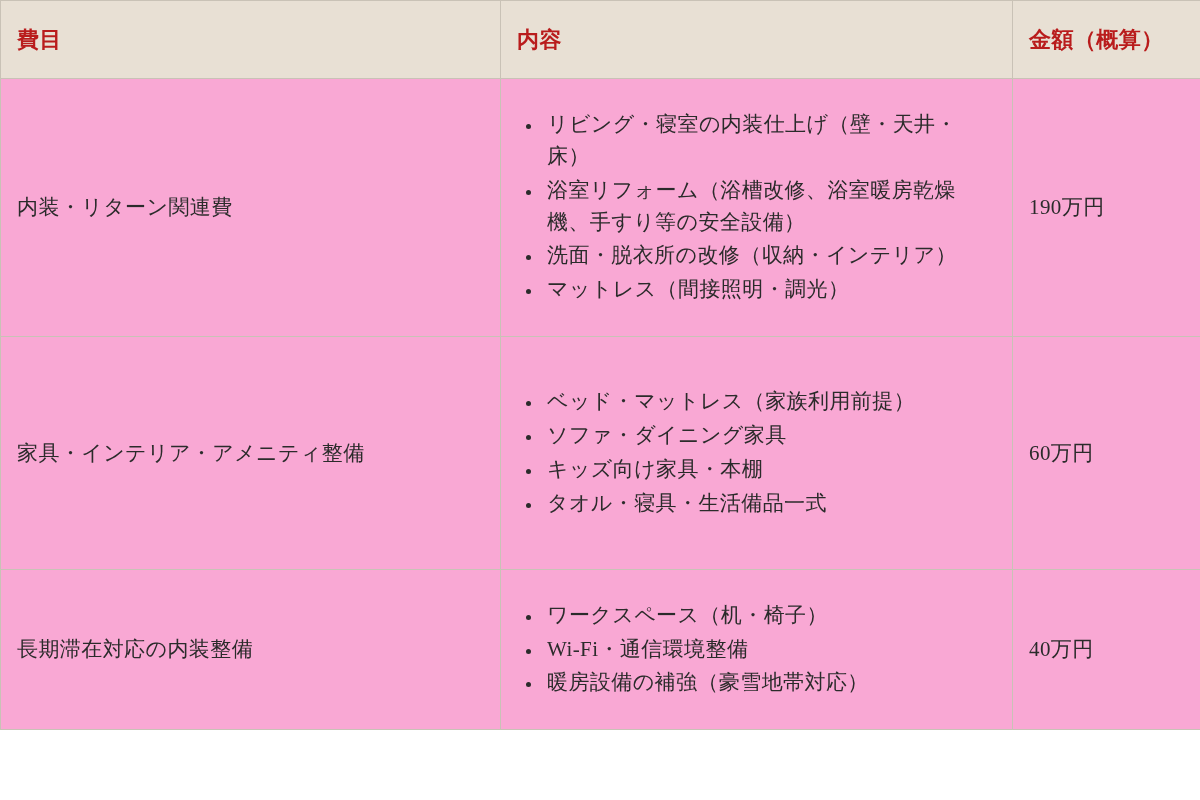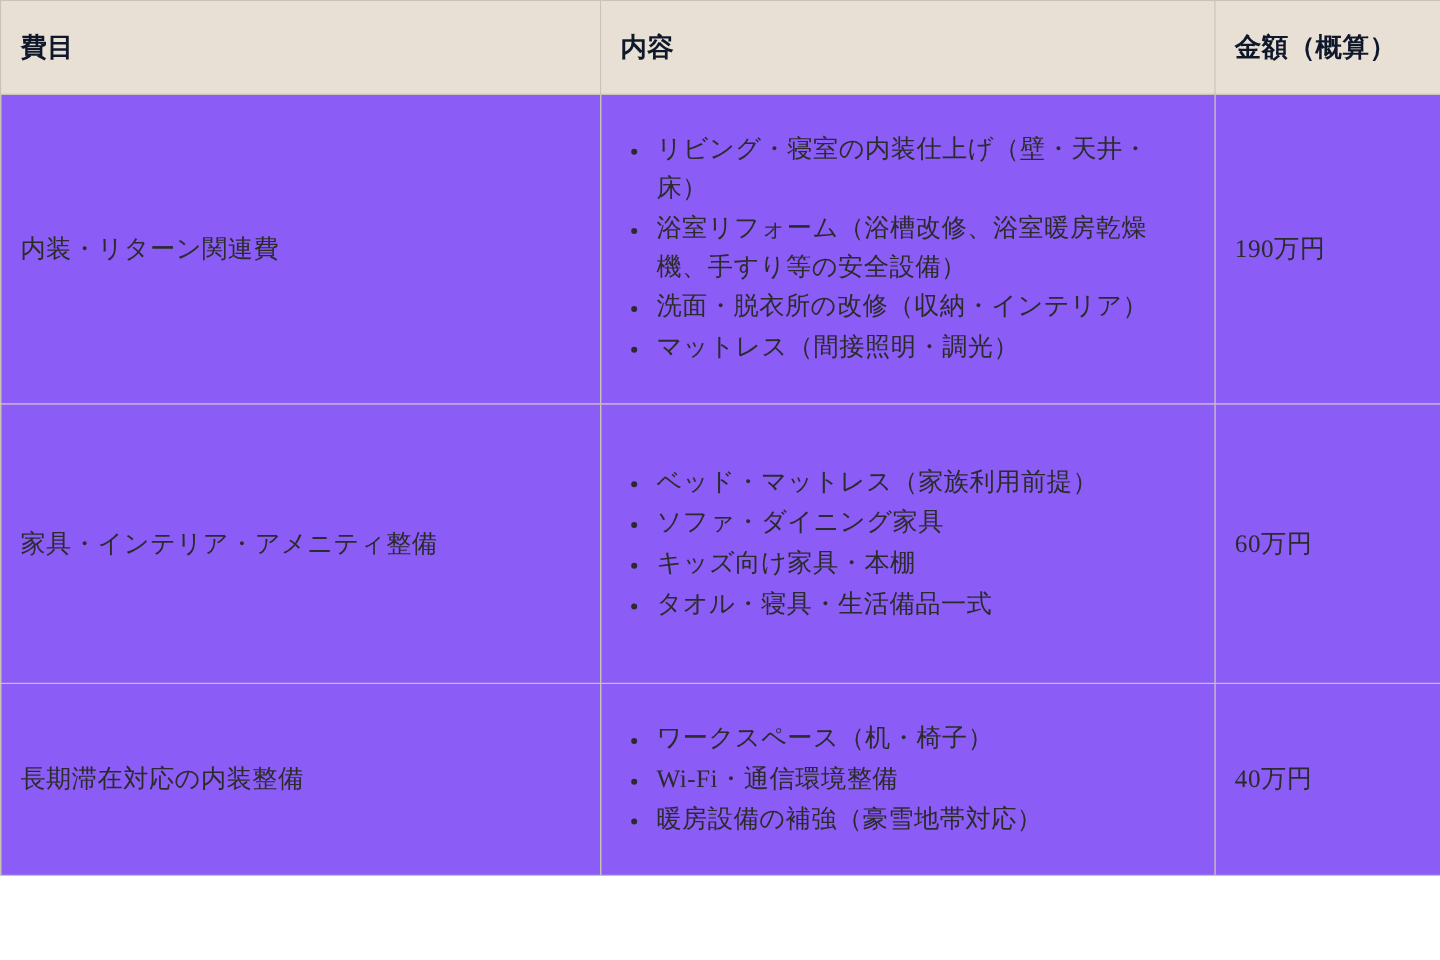--- a/index.html
+++ b/index.html
@@ -34,25 +34,25 @@
     vertical-align: middle;
     box-sizing: border-box;
   }
   table.cost-table thead th {
     background: #e8e0d4;
     font-weight: bold;
     font-size: 22px;
     text-align: left;
     padding: 18px 16px;
     height: 78px;
-    color: #0f172a;
+    color: #b91c1c;
     letter-spacing: 0.02em;
   }
   table.cost-table tbody td {
-    background: #8b5cf6;
+    background: #f9a8d4;
     font-size: 21px;
     padding: 14px 16px;
     line-height: 1.55;
     letter-spacing: 0.02em;
   }
   td.item-cell {
     padding-left: 18px;
   }
   td.amount-cell {
     padding-left: 18px;

